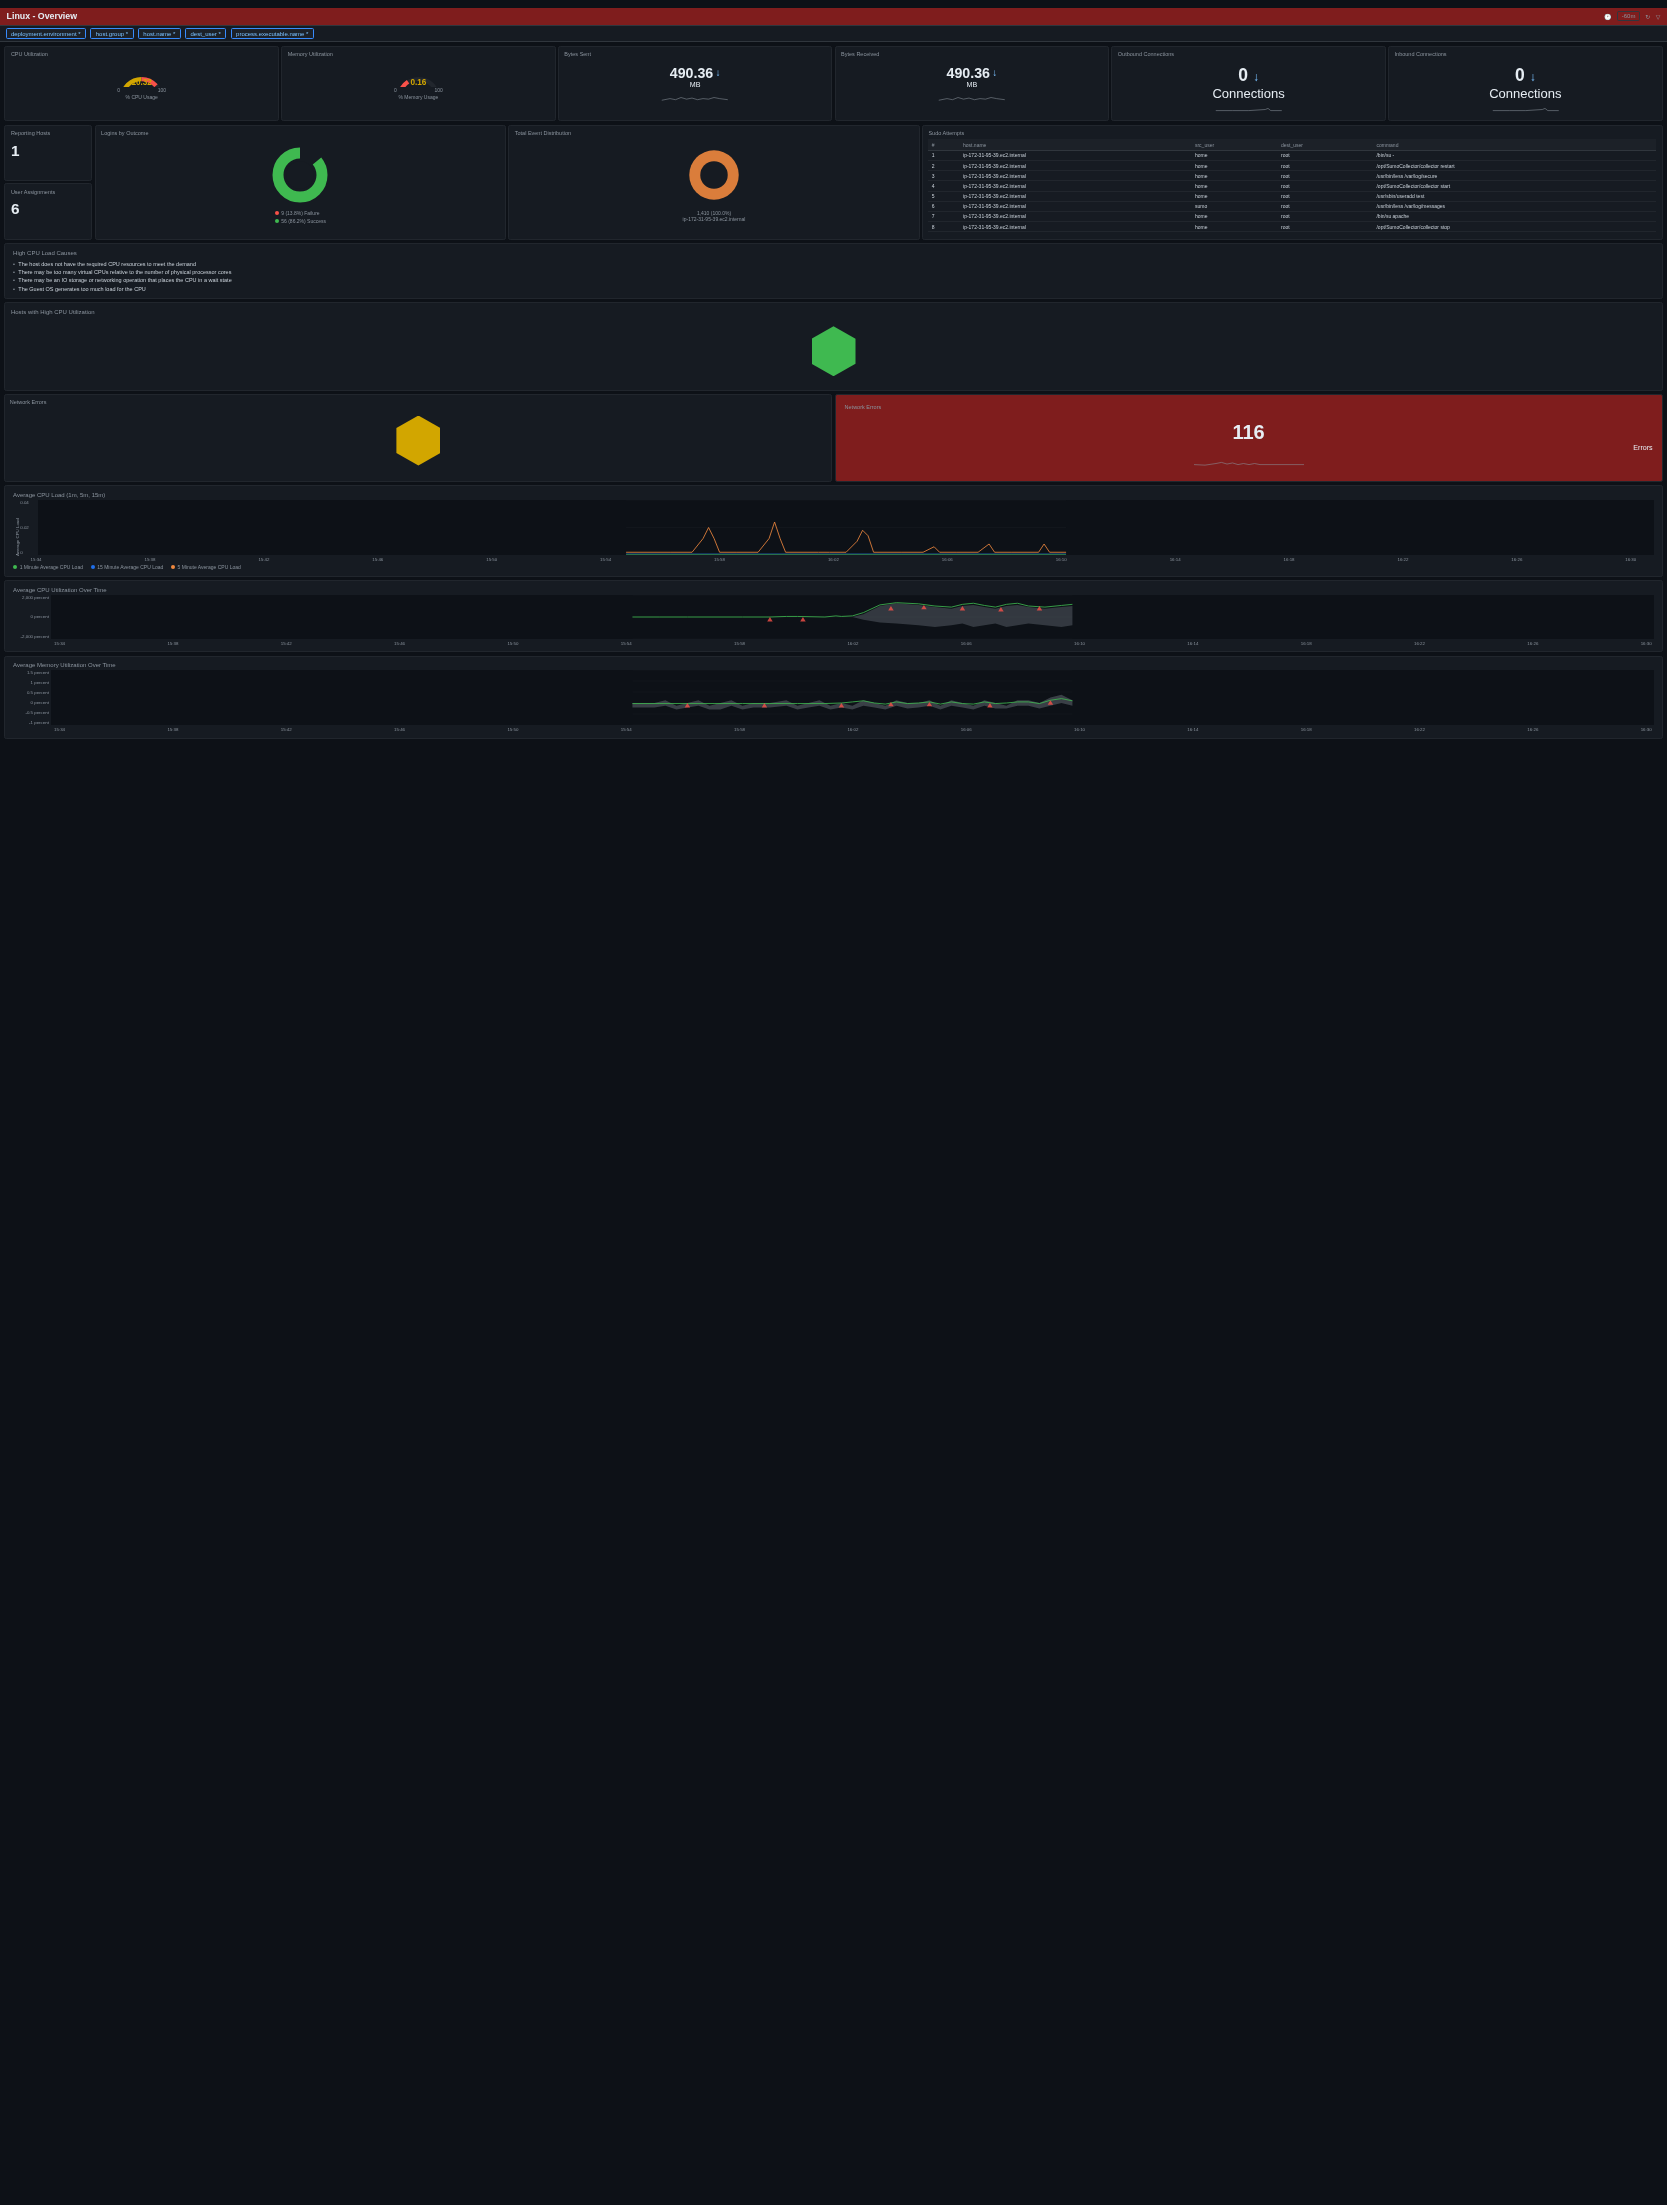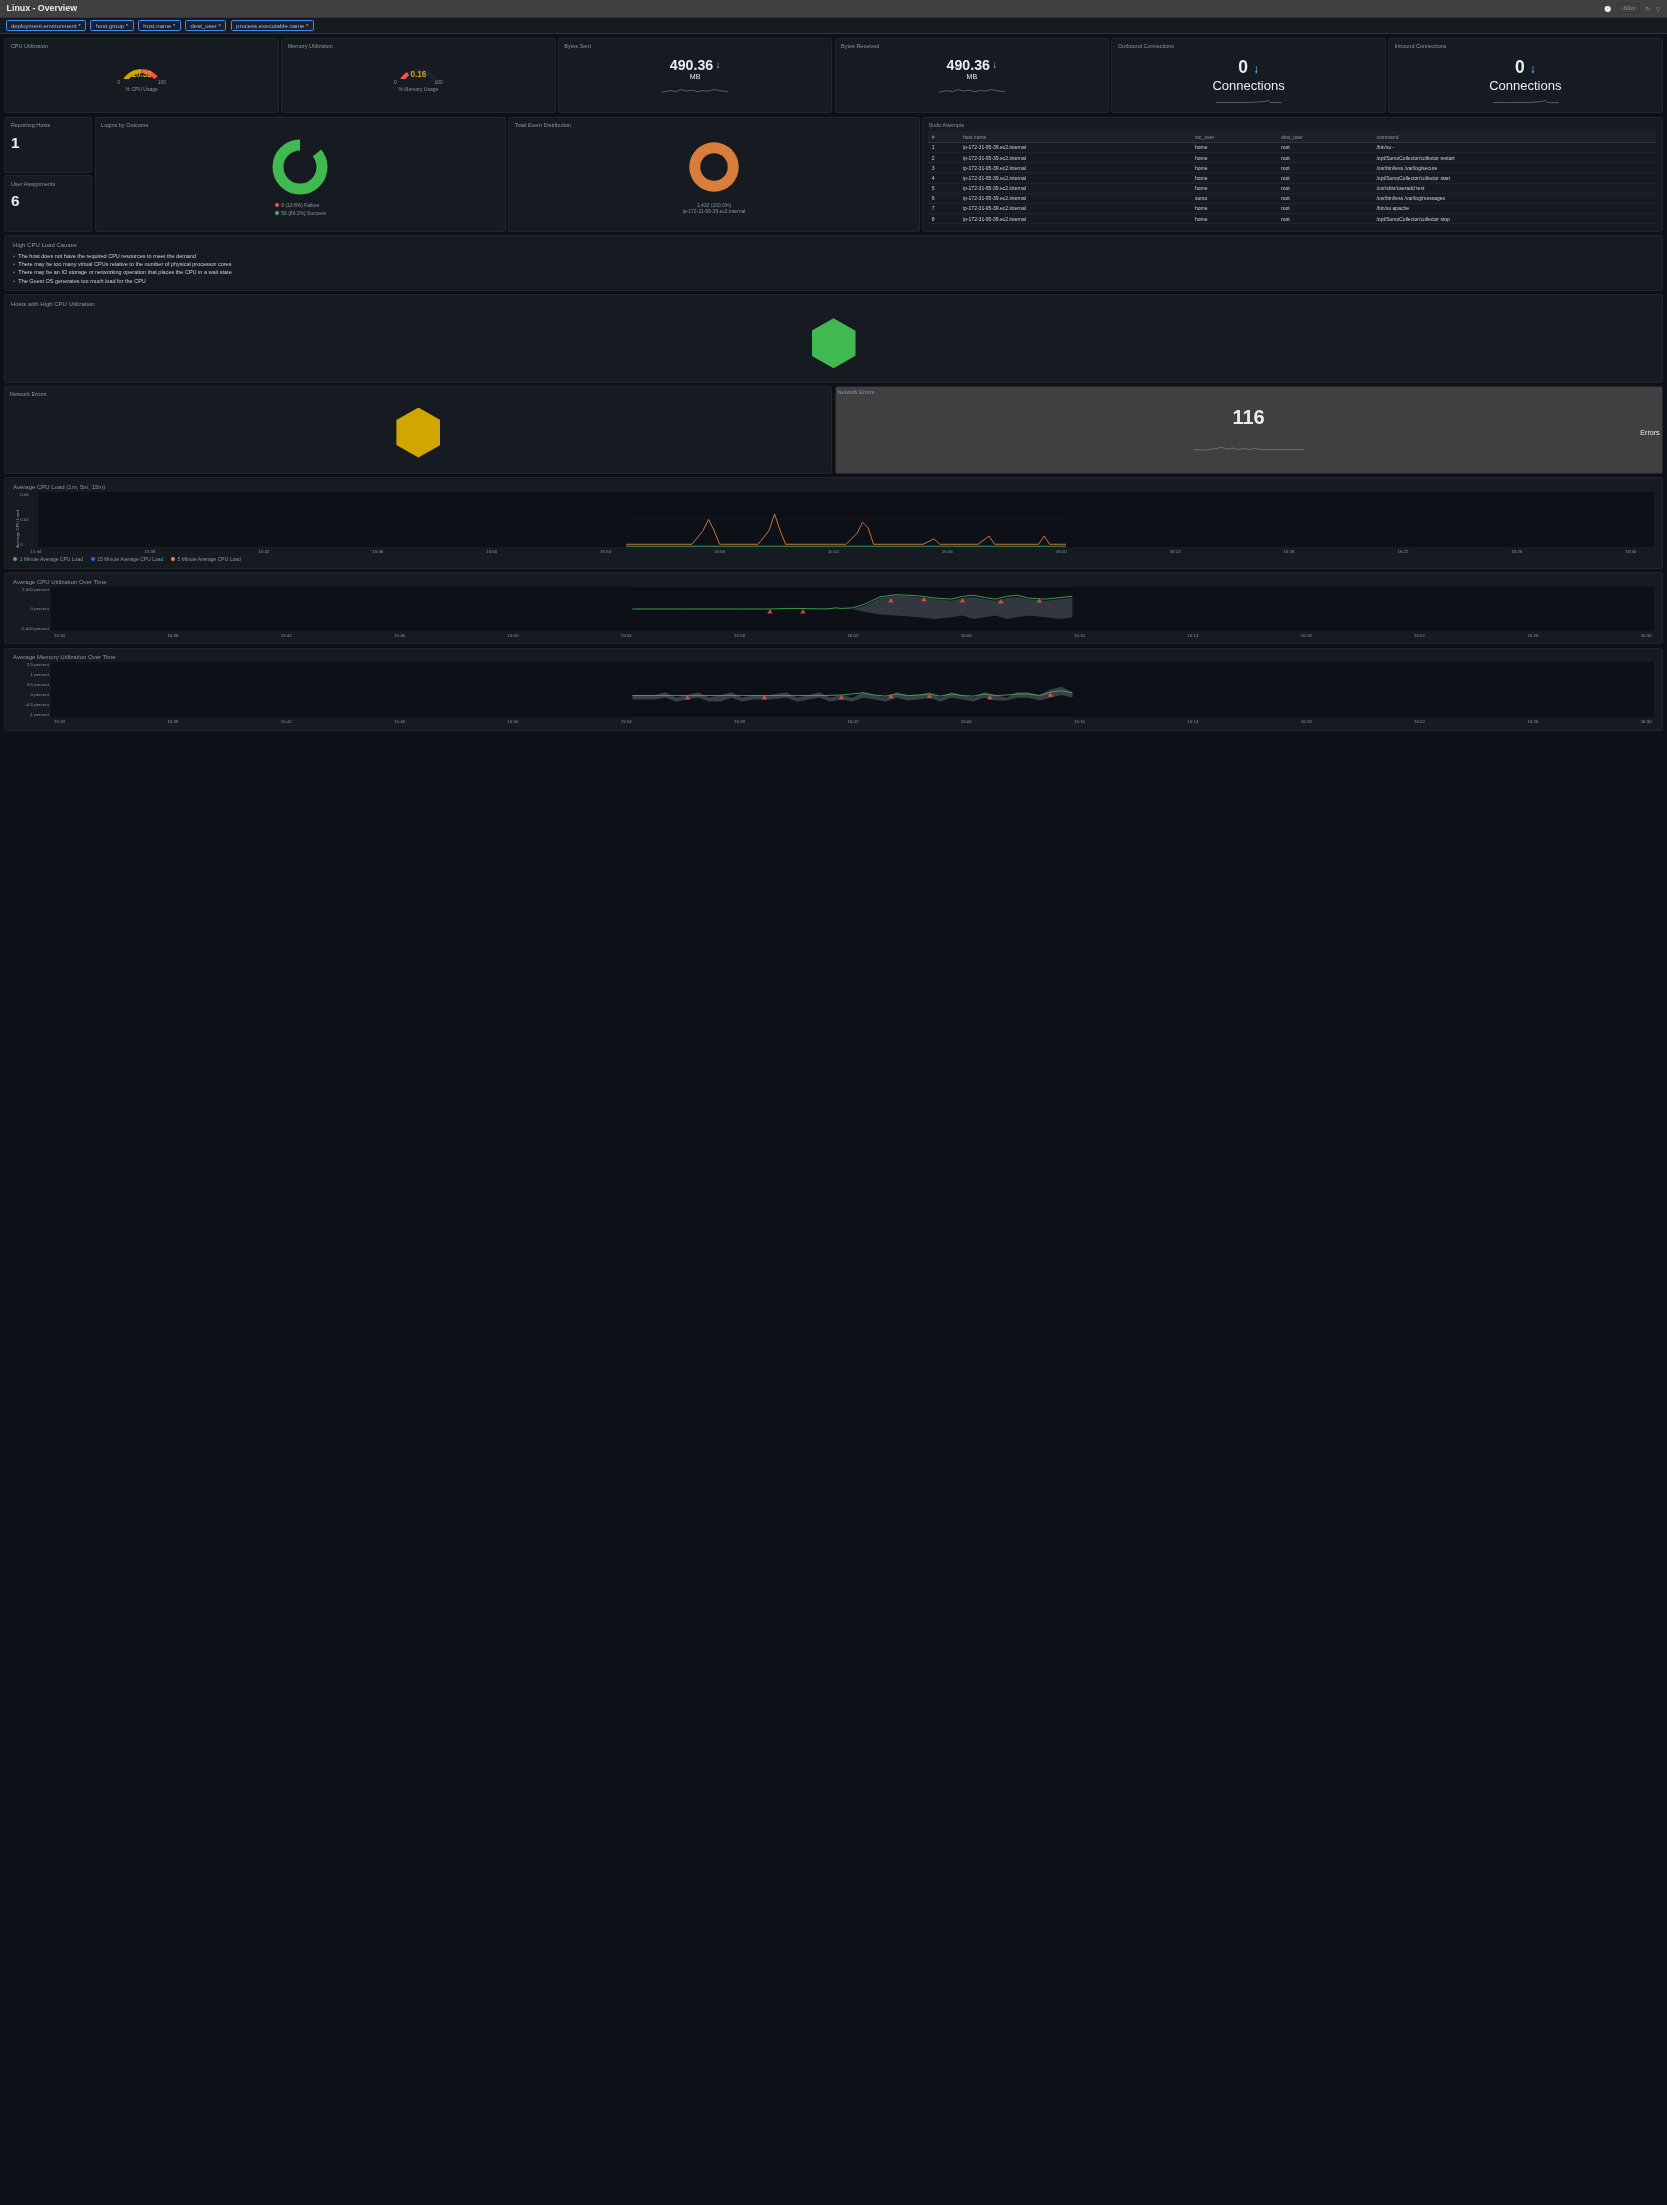--- a/index.html
+++ b/index.html
@@ -9,23 +9,24 @@
       font-family: 'Segoe UI', Arial, sans-serif;
       font-size: 6px;
       min-width: 526px;
     }
 
     
     .header {
       display: flex;
       align-items: center;
       justify-content: space-between;
-      background: #404040;
+      background: #7f1d1d;
       padding: 3.3px 6.6px;
       border-bottom: 0.5px solid #30363d;
+      margin-top: 8px;
     }
     .header-title {
       font-size: 8.8px;
       font-weight: 600;
       color: #e6edf3;
     }
     .header-controls {
       display: flex;
       align-items: center;
       gap: 5.5px;
@@ -555,21 +556,21 @@
   </div>
 </div>
 
 <div style="display:grid;grid-template-columns:1fr 1fr;gap:2.2px;margin:0 4.4px 3.3px;">
   <div style="background:#161b22;border:0.5px solid #21262d;border-radius:2.2px;padding:4.4px;min-height:88px;">
     <div style="font-size:5.5px;color:#8b949e;margin-bottom:2.2px;">Network Errors</div>
     <div style="display:flex;justify-content:center;align-items:center;height:66px;">
       <div class="hexagon hexagon-yellow"></div>
     </div>
   </div>
-  <div style="background:#404040;border:0.5px solid #21262d;border-radius:2.2px;padding:2px;min-height:88px;">
+  <div style="background:#7f1d1d;border:0.5px solid #21262d;border-radius:2.2px;padding:9px;min-height:88px;">
     <div style="font-size:5.5px;color:#8b949e;margin-bottom:2.2px;">Network Errors</div>
     <div class="error-count">116</div>
     <div class="error-label">Errors</div>
     <div style="margin-top:5.5px;">
       <svg viewBox="0 0 200 20" style="width:100%;height:11px;">
         <polyline points="0,12 20,13 40,10 50,8 60,11 70,9 80,12 90,10 100,12 110,10 120,12 140,12 160,12 180,12 200,12" fill="none" stroke="#8b949e" stroke-width="1"></polyline>
       </svg>
     </div>
   </div>
 </div>

